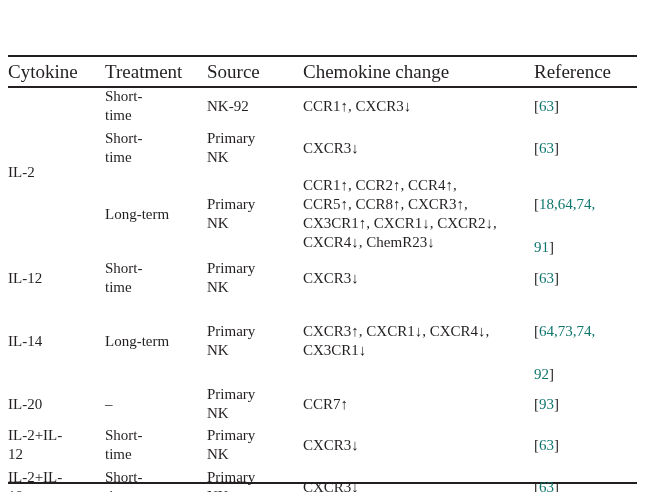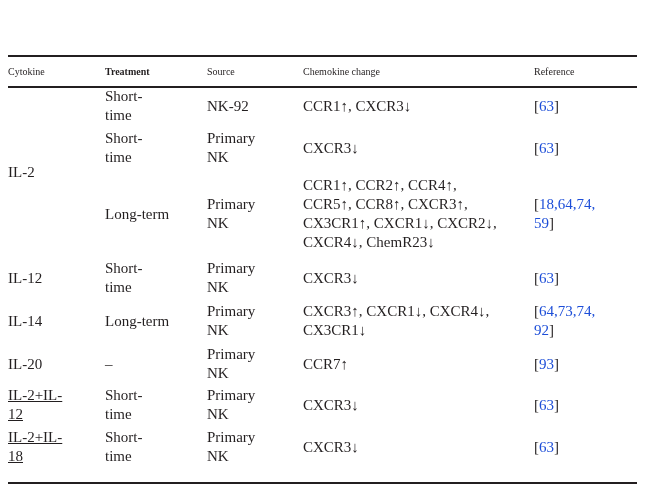--- a/index.html
+++ b/index.html
@@ -75,55 +75,55 @@
   table.data td {
     padding: 0;
     border: 0;
     vertical-align: middle;
     text-align: left;
   }
 
   thead th {
     height: 29px;
     font-weight: normal;
-    font-size: 10px;
+    font-size: 19px;
     vertical-align: middle;
     white-space: nowrap;
   }
   th.h-cytokine  { padding-left: 5px; }
-  th.h-treatment { padding-left: 2px; font-weight: bold; }
+  th.h-treatment { padding-left: 2px; }
   th.h-source    { padding-left: 4px; }
   th.h-chemokine { padding-left: 2px; }
   th.h-reference { padding-left: 29px; }
 
   tbody td {
     font-size: 15px;
     line-height: 19px;
   }
 
   td.cell-cytokine  { padding-left: 5px; }
   td.cell-treatment { padding-left: 2px; margin-left: 48px; }
   td.cell-source    { padding-left: 4px; }
   td.cell-chemokine { padding-left: 2px; }
   td.cell-reference { padding-left: 29px; }
 
   
   .stack { display: block; }
   .stack .ln { display: block; white-space: nowrap; }
 
-  .center-wrap { text-align: center; padding-left: 0; padding-right: 6px; text-decoration: underline; }
+  .center-wrap { text-align: center; padding-left: 0; padding-right: 6px; }
   .center-wrap .ln { display: block; white-space: nowrap; }
 
   .chem-lines .ln { display: block; white-space: nowrap; }
 
   
   .ref { white-space: nowrap; }
   .ref .brk { color: #231f20; }
-  .ref .num { color: #1d4ed8; }
-  .ref .ln  { display: block; white-space: nowrap; }
+  .ref .num { color: #0f766e; }
+  .ref .ln  { display: block; white-space: nowrap; margin-top: 24px; }
 
   .dash { display: inline-block; }
 
   
   tr.r-il2-short-nk92   td { height: 40px; }
   tr.r-il2-short-primary td { height: 44px; }
   tr.r-il2-long         td { height: 88px; }
   tr.r-il12             td { height: 40px; }
   tr.r-il15             td { height: 46px; }
   tr.r-il18             td { height: 40px; }
@@ -225,21 +225,21 @@
         </td>
         <td class="cell-chemokine chem-lines">
           <span class="ln">CCR1↑, CCR2↑, CCR4↑,</span>
           <span class="ln">CCR5↑, CCR8↑, CXCR3↑,</span>
           <span class="ln">CX3CR1↑, CXCR1↓, CXCR2↓,</span>
           <span class="ln">CXCR4↓, ChemR23↓</span>
         </td>
         <td class="cell-reference">
           <span class="ref">
             <span class="ln"><span class="brk">[</span><span class="num">18,64,74,</span></span>
-            <span class="ln"><span class="num">59</span><span class="brk">]</span></span>
+            <span class="ln"><span class="num">91</span><span class="brk">]</span></span>
           </span>
         </td>
       </tr>
 
       <tr class="r-il12">
         <td class="cell-cytokine">
           <span class="stack">
             <span class="ln">IL-12</span>
           </span>
         </td>

